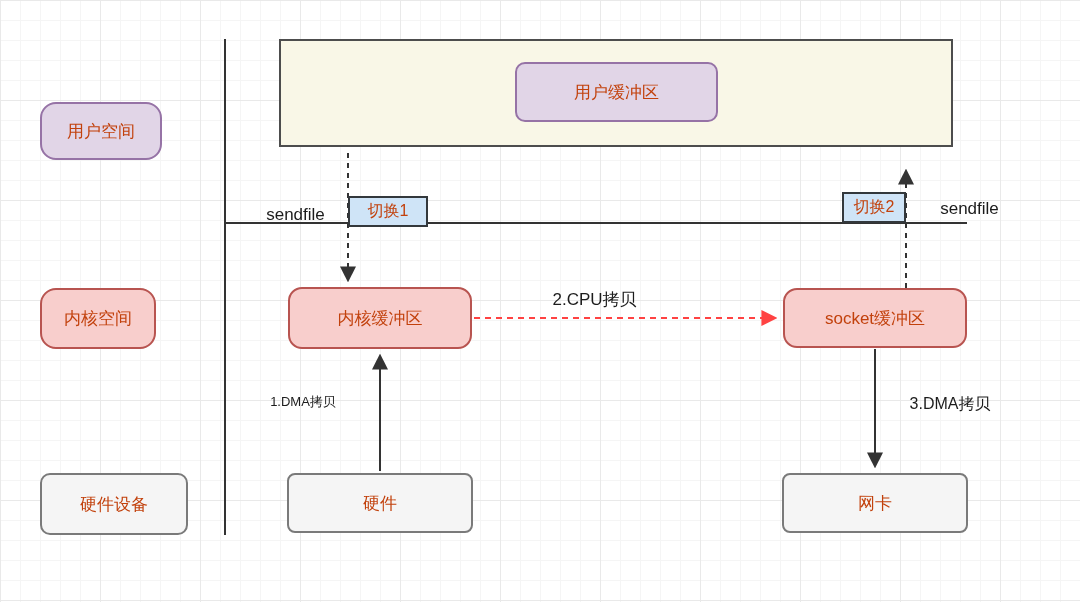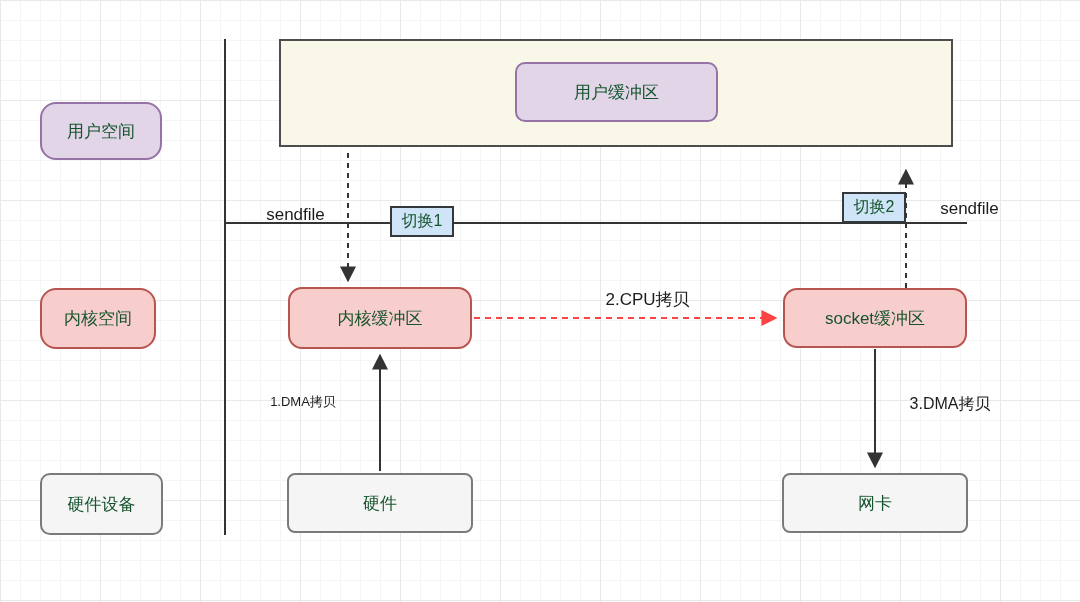--- a/index.html
+++ b/index.html
@@ -16,21 +16,21 @@
       linear-gradient(#e9e9e9 1px, transparent 1px),
       linear-gradient(90deg, #e9e9e9 1px, transparent 1px),
       linear-gradient(#f5f5f5 1px, transparent 1px),
       linear-gradient(90deg, #f5f5f5 1px, transparent 1px);
     background-size:100px 100px,100px 100px,20px 20px,20px 20px;
   }
   .abs{position:absolute;box-sizing:border-box;}
   .node{
     display:flex;align-items:center;justify-content:center;
     text-align:center;
-    font-size:17px;color:#14532d;
+    font-size:17px;color:#c2410c;
     z-index:10;
   }
   .lane-label{
     background:var(--purple-fill,#e1d5e7);
     border:2px solid var(--purple-border,#9673a6);
     border-radius:16px;
   }
   .lane-label.red{
     background:var(--red-fill,#f8cecc);
     border-color:var(--red-border,#b85450);
@@ -103,46 +103,46 @@
     <line class="black-stroke" x1="380" y1="471" x2="380" y2="356" stroke-width="2" marker-end="url(#headBlack)"></line>
     <line class="black-stroke" x1="875" y1="349" x2="875" y2="466" stroke-width="2" marker-end="url(#headBlack)"></line>
   </svg>
 
   <div class="abs node lane-label" style="left:40px;top:102px;width:122px;height:58px;">
     <span>用户空间</span>
   </div>
   <div class="abs node lane-label red" style="left:40px;top:288px;width:116px;height:61px;">
     <span>内核空间</span>
   </div>
-  <div class="abs node lane-label gray" style="left:40px;top:473px;width:123px;height:62px;border-radius:10px;">
+  <div class="abs node lane-label gray" style="left:40px;top:473px;width:148px;height:62px;border-radius:10px;">
     <span>硬件设备</span>
   </div>
 
   <div class="abs node purple-node" style="left:515px;top:62px;width:203px;height:60px;">
     <span>用户缓冲区</span>
   </div>
   <div class="abs node red-node" style="left:288px;top:287px;width:184px;height:62px;">
     <span>内核缓冲区</span>
   </div>
   <div class="abs node red-node" style="left:783px;top:288px;width:184px;height:60px;">
     <span>socket缓冲区</span>
   </div>
   <div class="abs node gray-node" style="left:287px;top:473px;width:186px;height:60px;">
     <span>硬件</span>
   </div>
   <div class="abs node gray-node" style="left:782px;top:473px;width:186px;height:60px;">
     <span>网卡</span>
   </div>
 
-  <div class="abs node switch-node" style="left:348px;top:206px;width:64px;height:31px;margin-left:42px;">
+  <div class="abs node switch-node" style="left:348px;top:196px;width:80px;height:31px;">
     <span>切换1</span>
   </div>
   <div class="abs node switch-node" style="left:842px;top:192px;width:64px;height:31px;">
     <span>切换2</span>
   </div>
 
   <div class="abs text-label" style="left:248px;top:192px;width:95px;">sendfile</div>
   <div class="abs text-label" style="left:922px;top:186px;width:95px;">sendfile</div>
-  <div class="abs text-label" style="left:585px;top:277px;width:125px;font-size:17px;">2.CPU拷贝</div>
+  <div class="abs text-label" style="left:532px;top:277px;width:125px;font-size:17px;">2.CPU拷贝</div>
   <div class="abs text-label" style="left:260px;top:382px;width:86px;font-size:13px;">1.DMA拷贝</div>
   <div class="abs text-label" style="left:907px;top:382px;width:86px;font-size:16px;">3.DMA拷贝</div>
 
 </div>
 
 </body></html>

